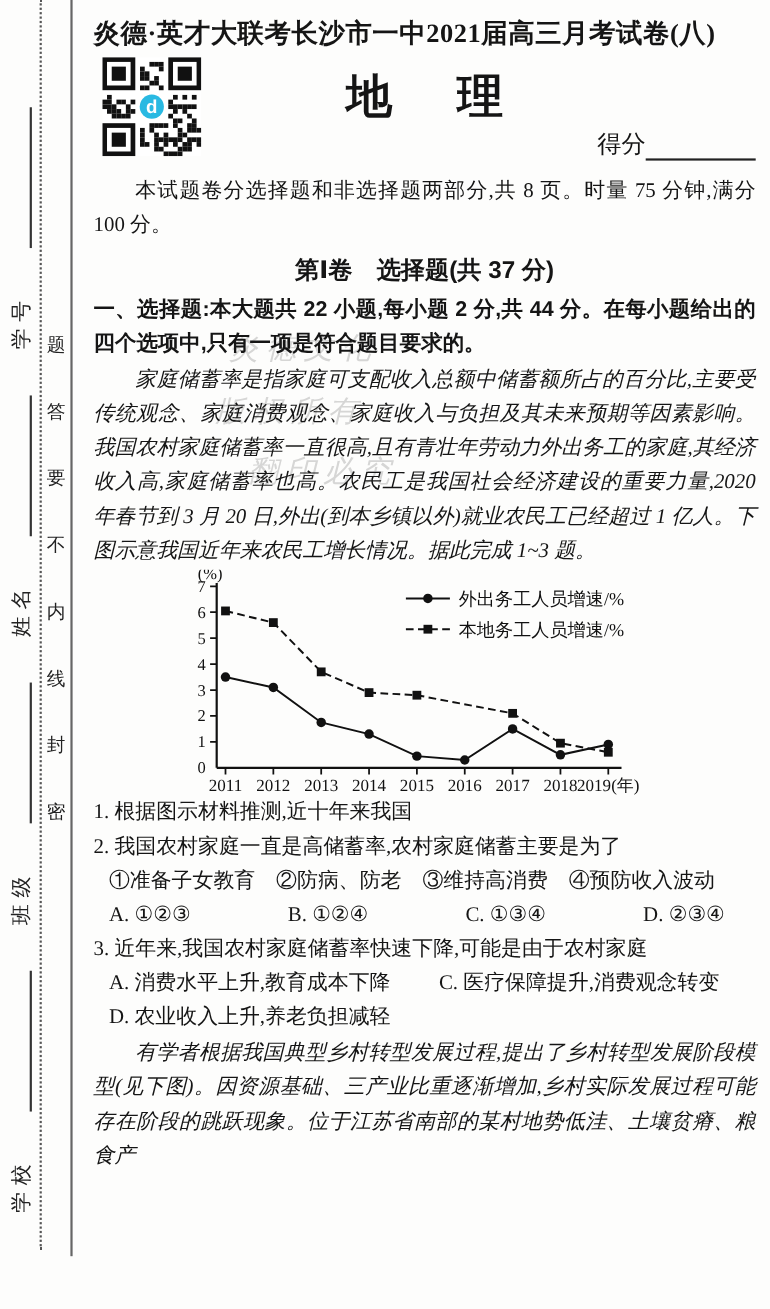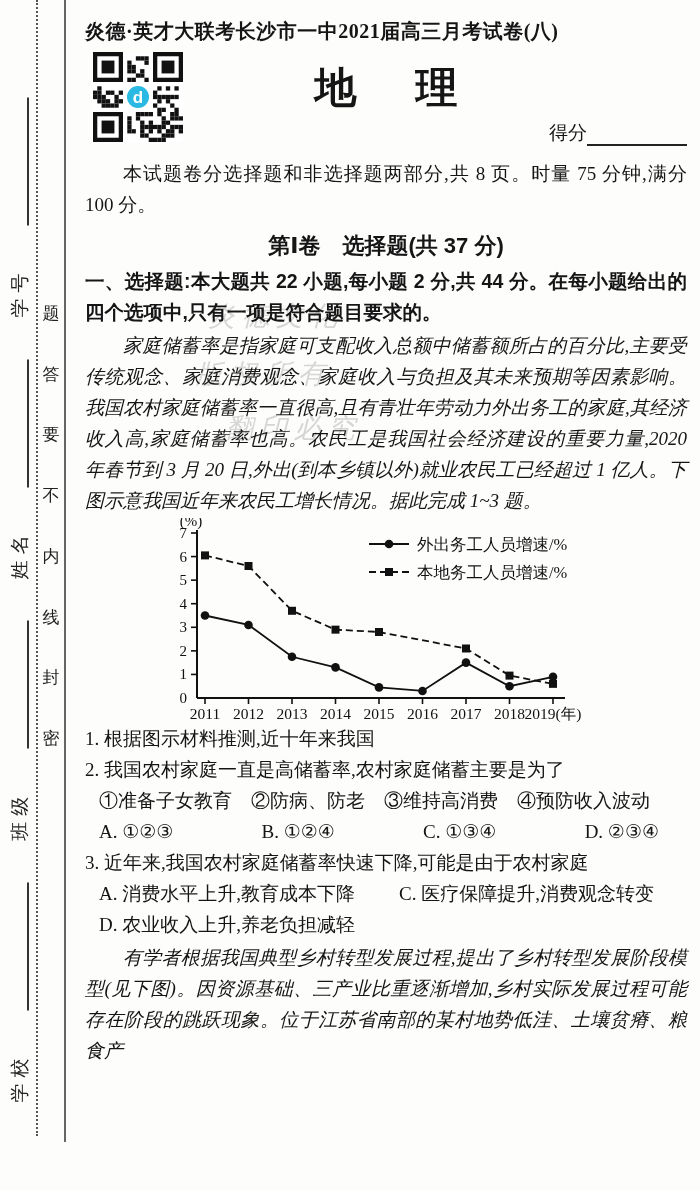--- a/index.html
+++ b/index.html
@@ -16,29 +16,29 @@
         display:flex;align-items:flex-end;justify-content:space-between;
         font-size:19px;color:#222;white-space:nowrap;}
   .student-fields .f-label{letter-spacing:6px;line-height:1;}
   .student-fields .f-blank{flex:0 0 128px;height:22px;border-bottom:2px solid #333;}
   .seal-text{position:absolute;left:41px;top:302px;height:448px;width:20px;
         display:flex;flex-direction:column;justify-content:space-between;
         align-items:center;font-size:17px;color:#222;}
 
   
   .main{position:absolute;left:85px;top:0;width:602px;}
-  .header-title{margin-top:14px;font-size:20px;font-weight:bold;letter-spacing:.5px;
+  .header-title{margin-top:14px;font-size:24px;font-weight:bold;letter-spacing:.5px;
         white-space:nowrap;text-align:left;line-height:34px;
         font-family:"Liberation Serif","DejaVu Serif",serif;}
   .title-row{position:relative;height:102px;}
   .qr-wrap{position:absolute;left:8px;top:4px;width:90px;height:90px;}
   .subject-title{position:absolute;left:0;right:0;top:12px;text-align:center;
         font-size:42px;font-weight:bold;letter-spacing:1.4em;text-indent:1.4em;
         font-family:"Liberation Sans","DejaVu Sans",sans-serif;}
-  .score{position:absolute;right:0;bottom:4px;font-size:19px;}
+  .score{position:absolute;right:0;bottom:4px;font-size:22px;}
   .score-line{display:inline-block;width:100px;border-bottom:2px solid #222;height:20px;
         vertical-align:bottom;}
 
   .intro{margin:8px 0 0 0;font-size:19px;line-height:31px;text-indent:2em;text-align:justify;}
   .section-heading{margin:11px 0 5px 0;text-align:center;font-size:22px;font-weight:bold;
         font-family:"Liberation Sans","DejaVu Sans",sans-serif;}
   .directions{margin:0;font-size:19.5px;line-height:31px;font-weight:bold;text-align:justify;
         font-family:"Liberation Sans","DejaVu Sans",sans-serif;}
   .passage{margin:2px 0 0 0;font-size:19px;line-height:31px;text-indent:2em;
         font-style:italic;text-align:justify;}

